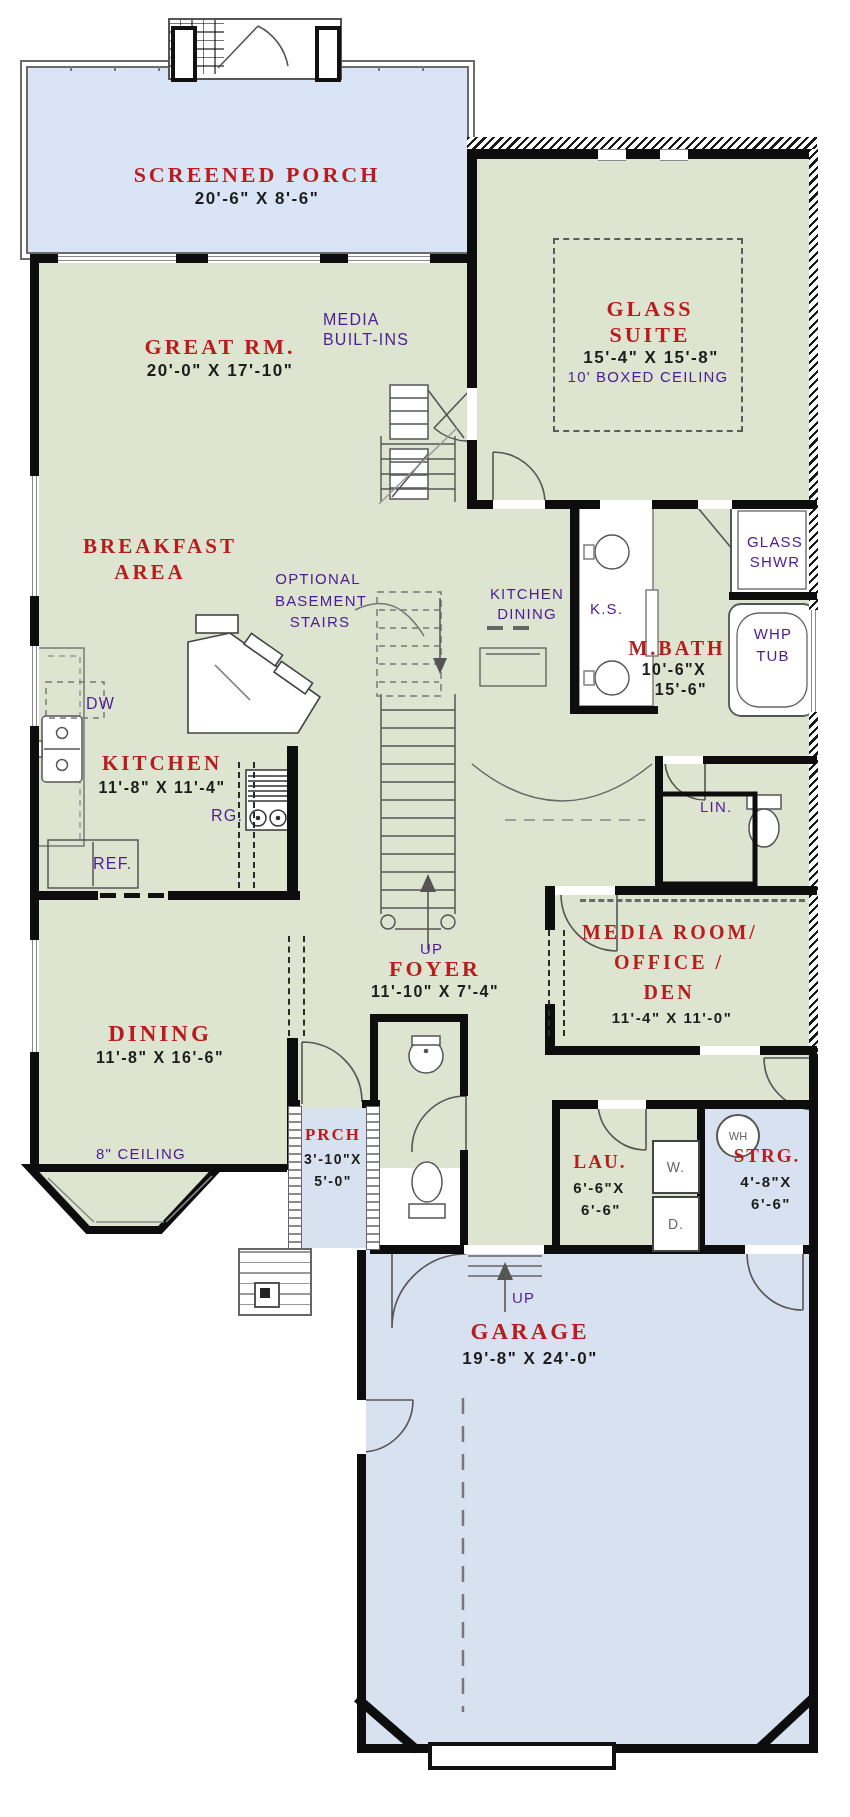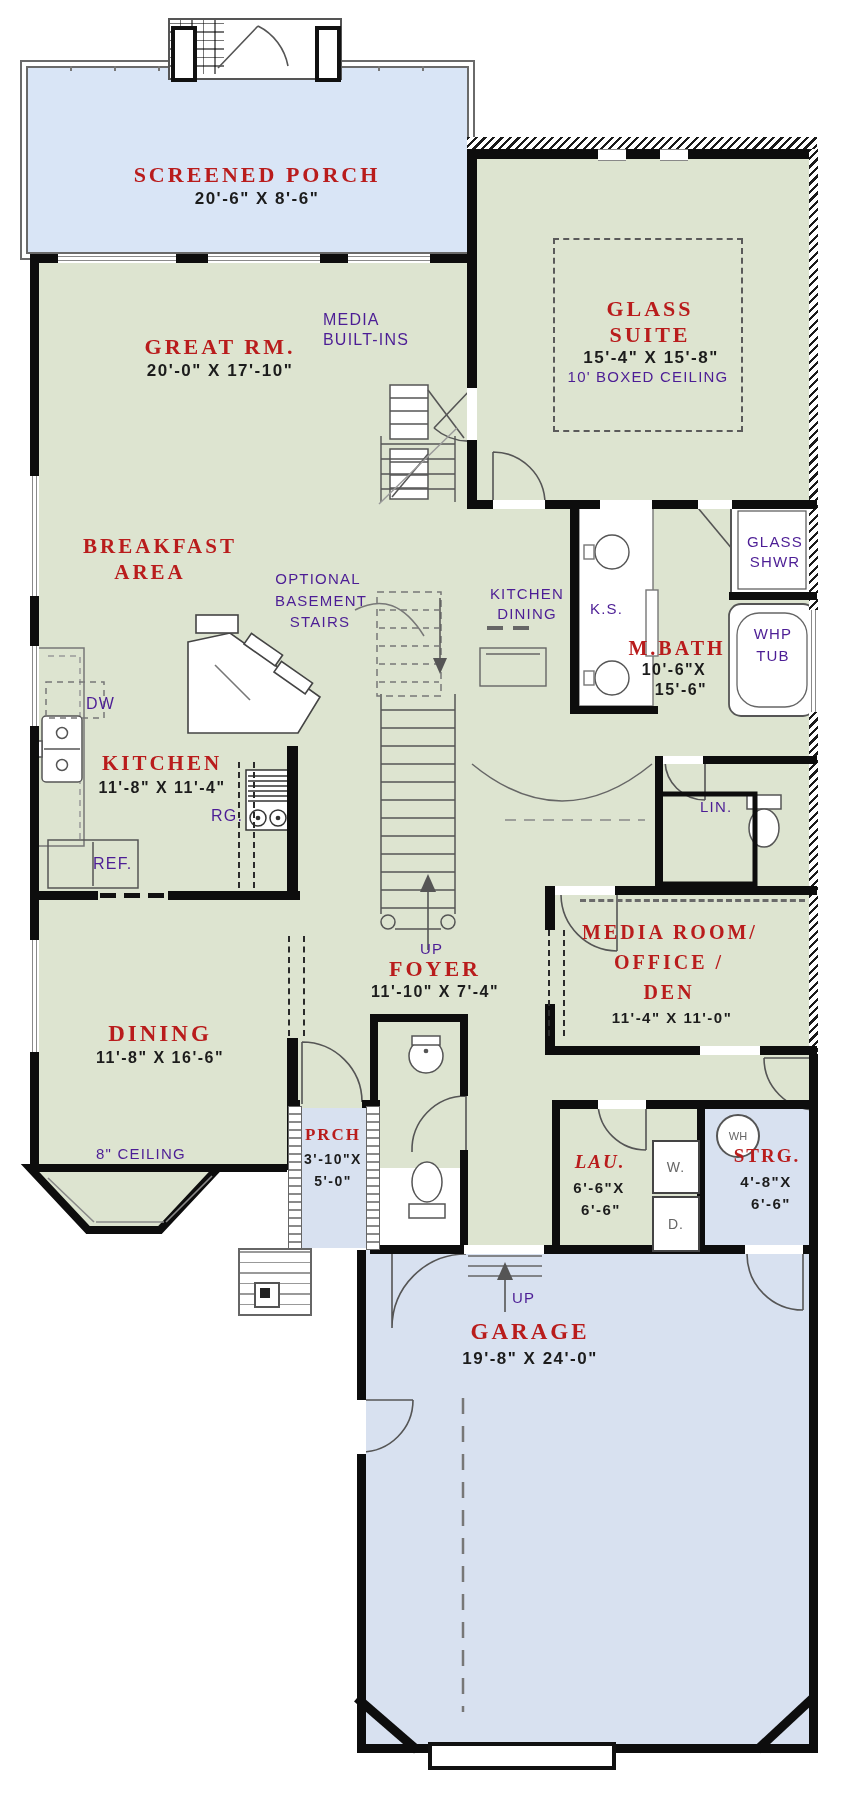--- a/index.html
+++ b/index.html
@@ -351,21 +351,21 @@
   <div class="rm" style="left:669px;top:982px;font-size:20px;">DEN</div>
   <div class="dm" style="left:672px;top:1010px;font-size:15px;">11'-4" X 11'-0"</div>
 
   <div class="rm" style="left:160px;top:1022px;font-size:23px;">DINING</div>
   <div class="dm" style="left:160px;top:1050px;font-size:16px;">11'-8" X 16'-6"</div>
 
   <div class="rm" style="left:333px;top:1126px;font-size:17px;letter-spacing:2px;">PRCH</div>
   <div class="dm" style="left:333px;top:1152px;font-size:14px;">3'-10"X</div>
   <div class="dm" style="left:333px;top:1174px;font-size:14px;">5'-0"</div>
 
-  <div class="rm" style="left:600px;top:1152px;font-size:19px;letter-spacing:2px;font-style:italic;">LAU.</div>
+  <div class="rm" style="left:600px;top:1152px;font-size:19px;letter-spacing:2px;">LAU.</div>
   <div class="dm" style="left:599px;top:1180px;font-size:15px;">6'-6"X</div>
   <div class="dm" style="left:601px;top:1202px;font-size:15px;">6'-6"</div>
 
   <div class="rm" style="left:767px;top:1146px;font-size:19px;letter-spacing:2px;">STRG.</div>
   <div class="dm" style="left:766px;top:1174px;font-size:15px;">4'-8"X</div>
   <div class="dm" style="left:771px;top:1196px;font-size:15px;">6'-6"</div>
 
   <div class="an" style="left:96px;top:1146px;">8" CEILING</div>
 
   <div class="rm" style="left:530px;top:1320px;font-size:23px;">GARAGE</div>

